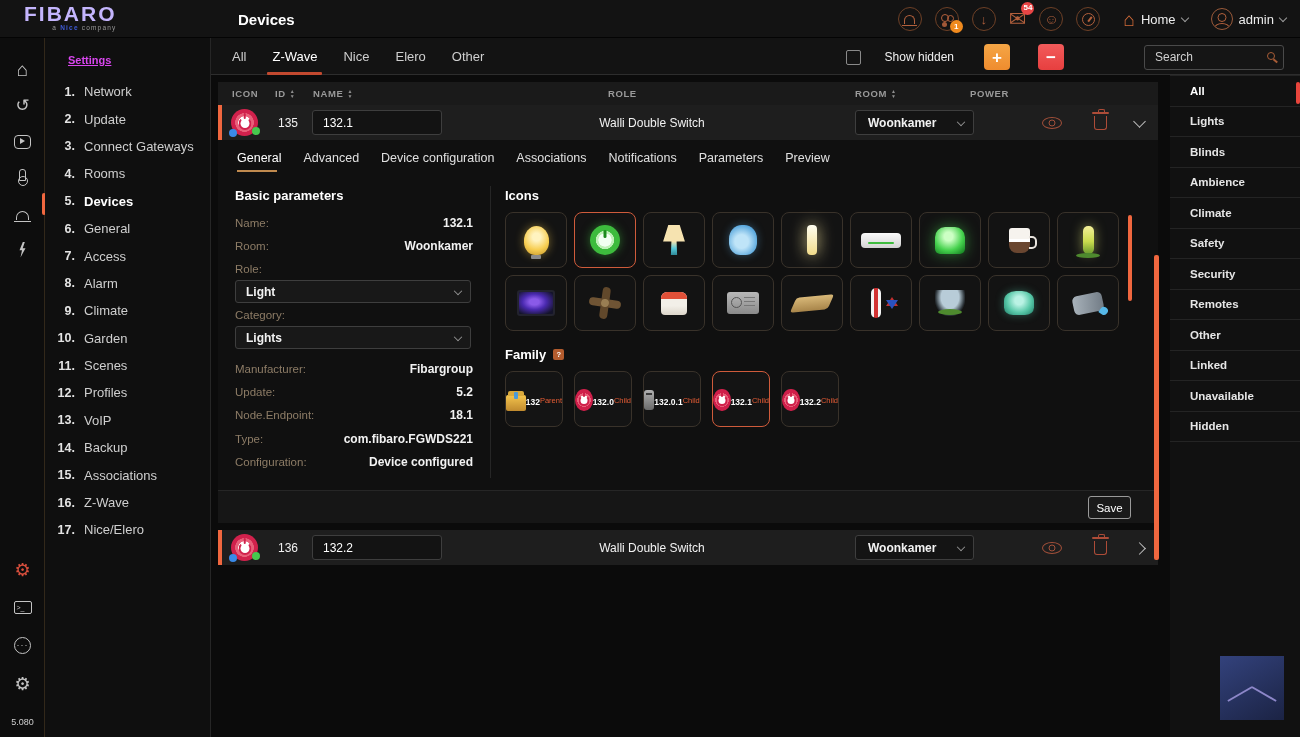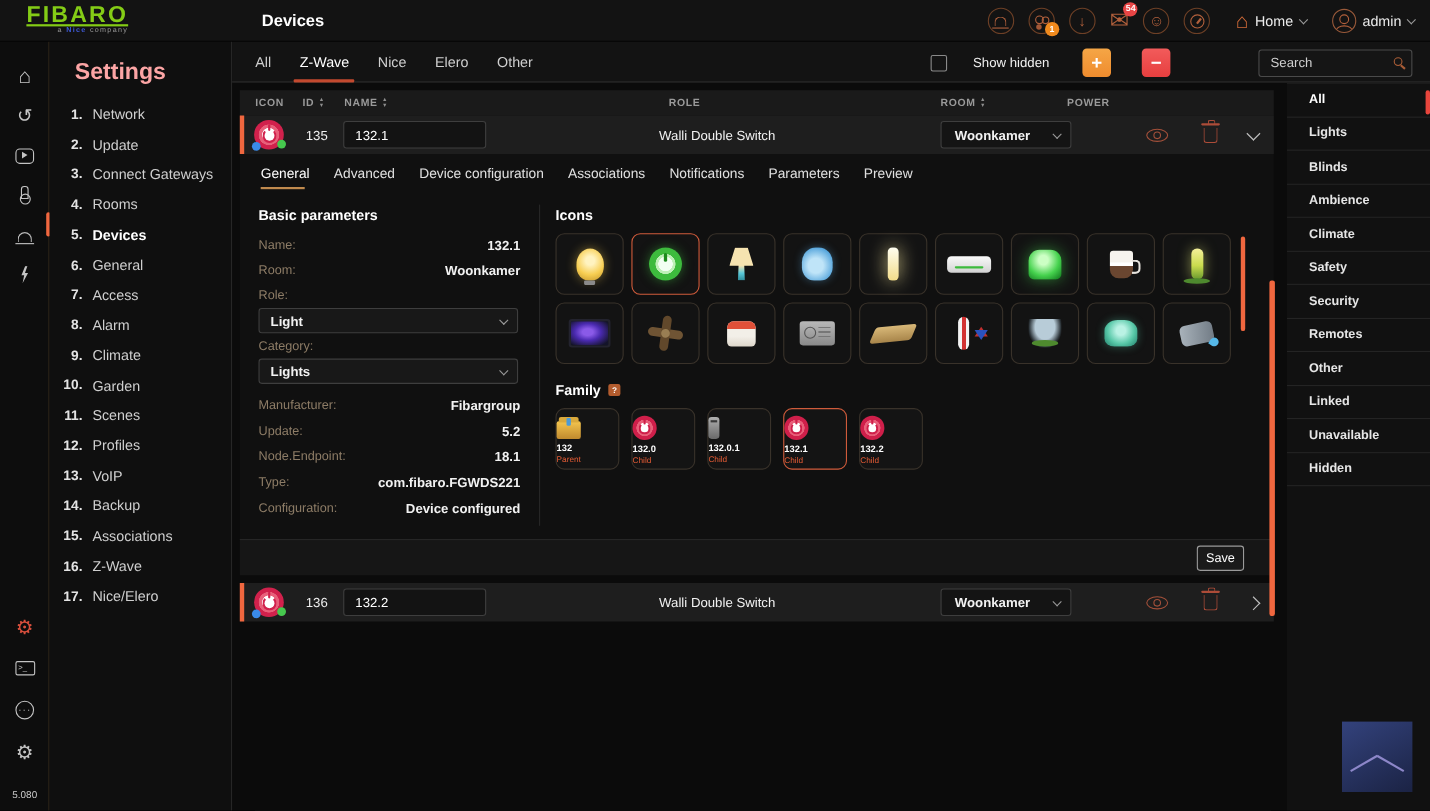--- a/index.html
+++ b/index.html
@@ -3,21 +3,21 @@
 <meta charset="utf-8">
 <style>
   html,body{margin:0;padding:0;background:#000;}
   *{box-sizing:border-box;}
   #app{position:relative;width:1300px;height:737px;background:#0b0b0b;overflow:hidden;
        font-family:"Liberation Sans",sans-serif;color:#e8e8e8;-webkit-font-smoothing:antialiased;}
 
   
   .topbar{position:absolute;left:0;top:0;width:1300px;height:38px;background:#131313;border-bottom:1px solid #040404;}
   .logo{position:absolute;left:24px;top:3px;line-height:1;}
-  .logo .fib{font-size:21px;font-weight:800;letter-spacing:2px;color:#84cc16;text-decoration:underline;}
+  .logo .fib{font-size:21px;font-weight:800;letter-spacing:2px;color:#c4b5fd;}
   .logo .tag{display:block;text-align:right;font-size:6.5px;letter-spacing:1.2px;color:#9a9a9a;margin-top:1px;}
   .logo .tag b{color:#3f5bd8;font-weight:700;}
   .page-title{position:absolute;left:238px;top:11px;font-size:15px;font-weight:700;color:#fff;}
   .tb-right{position:absolute;right:14px;top:0;height:38px;display:flex;align-items:center;gap:13px;}
   .circ{position:relative;width:24px;height:24px;border:1.2px solid #6e4026;border-radius:50%;
         color:#b2603c;display:flex;align-items:center;justify-content:center;}
   .badge{position:absolute;min-width:13px;height:13px;padding:0 2px;border-radius:8px;color:#fff;
          font-size:8px;font-weight:700;display:flex;align-items:center;justify-content:center;}
   .badge.or{background:#f08a1e;bottom:-3px;right:-5px;}
   .badge.rd{background:#e84545;top:-6px;right:-8px;}
@@ -58,21 +58,21 @@
   .r-term{width:18px;height:13px;border:1.4px solid #c4c4c4;border-radius:2px;font-size:7px;line-height:11px;color:#c4c4c4;padding-left:2px;}
   .r-term::after{content:'>_';}
   .r-net{width:17px;height:17px;border:1.4px solid #c4c4c4;border-radius:50%;color:#c4c4c4;display:flex;align-items:center;justify-content:center;font-size:9px;letter-spacing:1px;}
   .r-net::after{content:'···';margin-top:-2px;}
   .r-cog{font-size:18px;line-height:1;color:#c4c4c4;}
   .rail-tick{position:absolute;right:-2px;top:155px;width:4px;height:22px;background:#f0673f;border-radius:2px;}
   .version{position:absolute;bottom:10px;left:0;width:45px;text-align:center;font-size:9px;color:#cfcfcf;}
 
   
   .smenu{position:absolute;left:45px;top:38px;width:166px;height:699px;background:#0f0f0f;border-right:1px solid #262626;}
-  .smenu h1{margin:16px 0 0 23px;font-size:21px;font-weight:700;color:#fca5a5;}
+  .smenu h1{margin:16px 0 0 23px;font-size:11px;font-weight:700;color:#d946ef;text-decoration:underline;}
   .sm-list{margin-top:12px;}
   .sm-item{display:flex;align-items:center;height:27.4px;cursor:pointer;}
   .sm-item .num{width:30px;text-align:right;margin-right:9px;font-size:12.5px;font-weight:700;color:#e4e4e4;}
   .sm-item .lab{font-size:13px;color:#cfcfcf;}
   .sm-item.active .lab{color:#fff;font-weight:700;}
 
   
   .tabbar{position:absolute;left:211px;top:38px;width:1089px;height:37px;background:#131313;border-bottom:1px solid #2d2d2d;}
   .tabs{position:absolute;left:21px;top:0;height:37px;display:flex;gap:26px;}
   .tab{position:relative;display:flex;align-items:center;height:37px;font-size:13px;color:#cfcfcf;cursor:pointer;}
@@ -149,21 +149,21 @@
   .rcol{position:absolute;left:287px;top:48px;width:640px;}
   .icon-grid{margin-top:9px;display:grid;grid-template-columns:repeat(9,62px);gap:7px;}
   .tile{width:62px;height:56px;background:#131313;border:1px solid #39322a;border-radius:8px;
         display:flex;align-items:center;justify-content:center;cursor:pointer;position:relative;}
   .tile.selected{border-color:#cf5b3b;}
   .fam-h{display:flex;align-items:center;margin-top:16px;}
   .helpb{width:11px;height:11px;background:#b35c2e;color:#fff;font-size:7.5px;font-weight:700;border-radius:2px;
         display:flex;align-items:center;justify-content:center;margin-left:7px;}
   .fam-grid{margin-top:9px;display:grid;grid-template-columns:repeat(5,62px);gap:7px;}
   .fcard{width:58px;height:56px;background:#141414;border:1px solid #39322a;border-radius:8px;display:flex;
-        flex-direction:column;justify-content:center;cursor:pointer;padding-top:2px;}
+        align-items:center;justify-content:center;cursor:pointer;padding-top:2px;}
   .fcard.selected{border-color:#cf5b3b;}
   .fcard .fid{font-size:8.5px;color:#fff;margin-top:3px;font-weight:700;}
   .fcard .fty{font-size:7.5px;color:#e55c35;margin-top:1px;}
   .inner-sb{position:absolute;left:910px;top:75px;width:4px;height:86px;background:#f0673f;border-radius:2px;cursor:pointer;}
 
   
   .f-pwr{width:22px;height:22px;border-radius:50%;position:relative;
        background:radial-gradient(circle,#fff 0 30%,#e8607a 33% 47%,#cf1f4a 49% 84%,#f0b4c2 86% 100%);}
   .f-pwr::before{content:'';position:absolute;top:3px;left:50%;transform:translateX(-50%);width:2px;height:5px;background:#cf1f4a;border-radius:1px;}
   .f-pwr::after{content:'';position:absolute;top:6px;left:50%;transform:translateX(-50%);width:7px;height:7px;border:2px solid #cf1f4a;border-radius:50%;border-top-color:transparent;}

